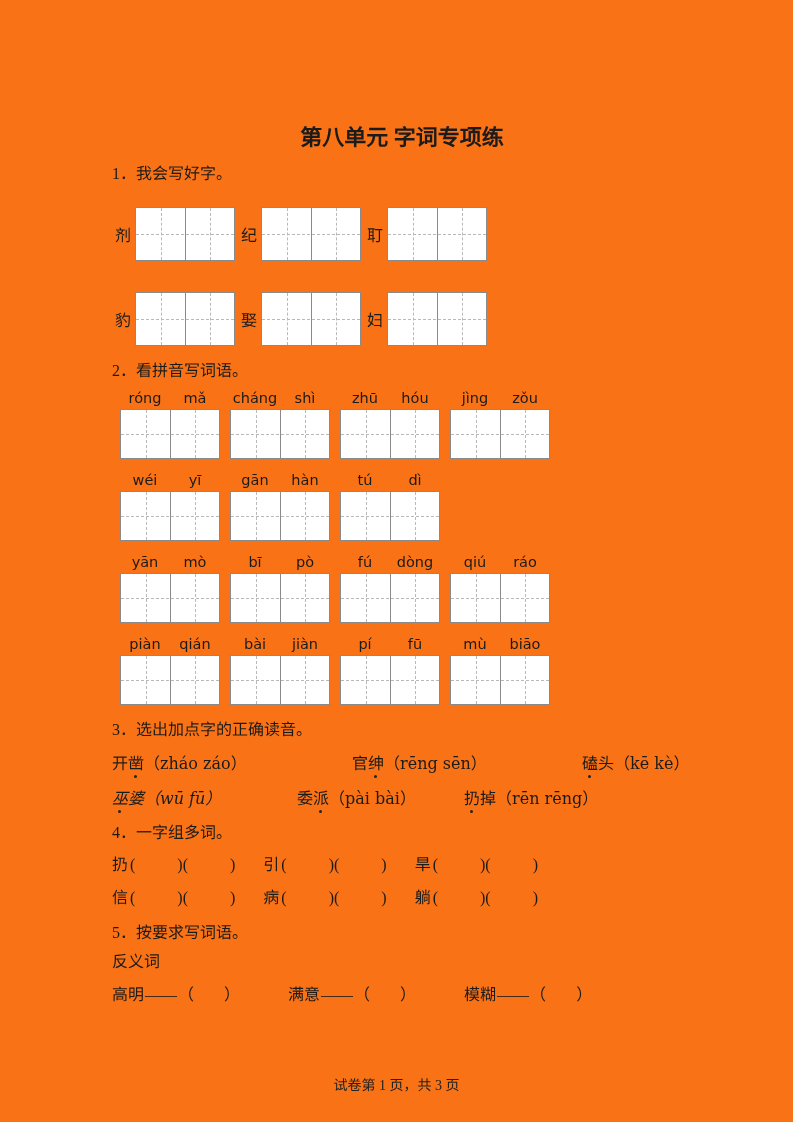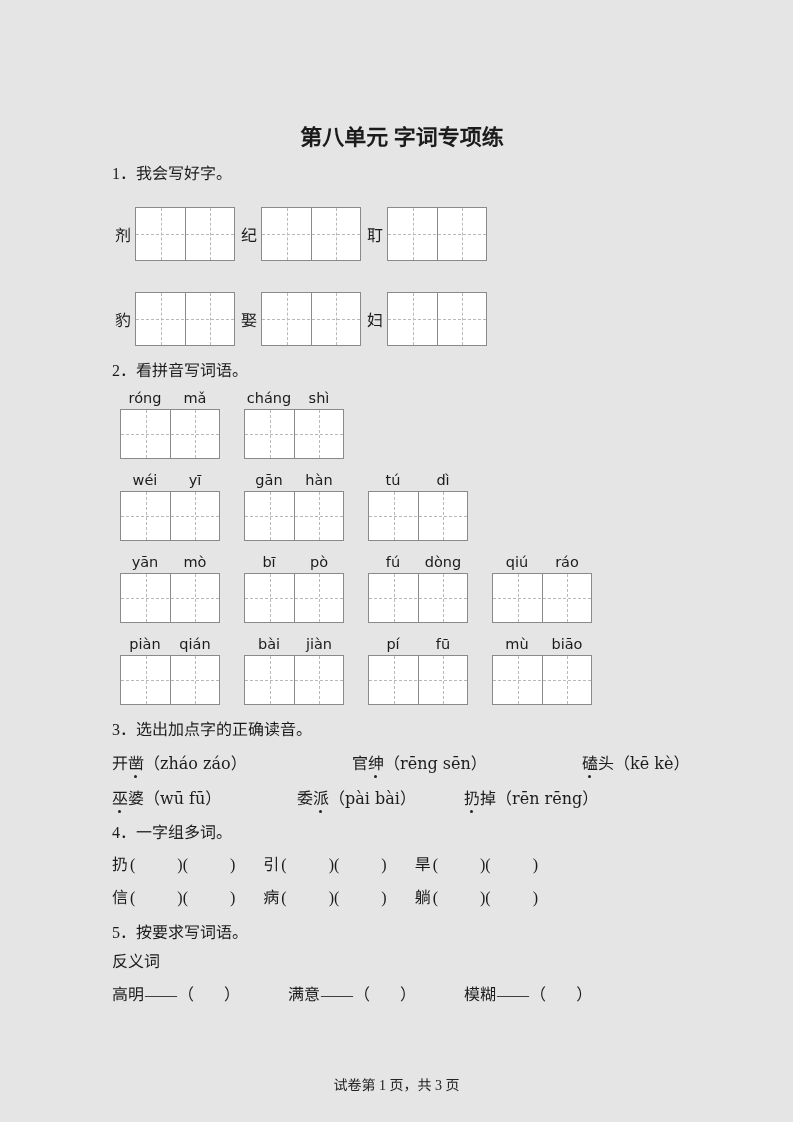--- a/index.html
+++ b/index.html
@@ -1,17 +1,17 @@
 <!DOCTYPE html>
 <html lang="zh-CN"><head>
 <meta charset="utf-8">
 <style>
   * { margin:0; padding:0; box-sizing:border-box; }
   html,body { background:#ffffff; }
-  .page { width:793px; height:1122px; background:#e5e5e5; position:relative; overflow:hidden;
+  .page { width:793px; height:1122px; background:#f97316; position:relative; overflow:hidden;
           font-family:"Liberation Serif","DejaVu Serif",serif; color:#1b1b1b; }
   .content { position:absolute; left:112px; top:0; width:580px; }
 
   .doc-title { margin-top:125px; text-align:center; font-size:22px; font-weight:bold; line-height:26px; }
 
   .q-label { font-size:16px; line-height:21px; }
   #q1-label { margin-top:12px; }
 
   
   .wgrid { display:flex; border:1px solid #8a8a8a; position:relative; background:#fff; flex:0 0 auto; }
@@ -21,34 +21,34 @@
   .wcell::before { content:""; position:absolute; top:0; bottom:0; left:50%; border-left:1px dashed #b9b9b9; }
 
   .q1-rows { margin-top:23px; margin-left:3px; }
   .q1-row { display:flex; gap:6px; margin-bottom:31px; }
   .q1-row:last-child { margin-bottom:0; }
   .char-grid-group { display:flex; align-items:center; gap:3px; }
   .grid-char { font-size:16px; width:17px; }
 
   #q2-label { margin-top:14px; }
   .q2-rows { margin-top:10px; margin-left:8px; }
-  .py-row { display:flex; gap:24px; margin-bottom:14px; }
+  .py-row { display:flex; gap:10px; margin-bottom:14px; }
   .py-group { width:100px; }
   .py-labels { display:flex; height:18px; font-family:"DejaVu Sans","Liberation Sans",sans-serif;
                font-size:14.5px; color:#1b1b1b; }
   .py-labels span { width:50%; text-align:center; line-height:15px; }
   .py-group .wcell { height:48px; }
 
   
   #q3-label { margin-top:12px; }
   .q3-lines { margin-top:5px; }
   .q3-line { display:flex; margin-top:13px; font-size:16px; line-height:22px; }
   .q3-line .q3-item:nth-child(1) { min-width:240px; }
   .q3-line .q3-item:nth-child(2) { min-width:230px; }
-  .q3-line.alt .q3-item:nth-child(1) { min-width:185px; }
+  .q3-line.alt .q3-item:nth-child(1) { min-width:185px;font-style:italic; }
   .q3-line.alt .q3-item:nth-child(2) { min-width:167px; }
   .q3-char { display:inline-block; position:relative; }
   .dot-under::after { content:""; position:absolute; left:50%; bottom:-3px; width:3px; height:3px;
                       margin-left:-2px; background:#222; border-radius:50%; }
   .q3-opts { font-family:"DejaVu Serif","Liberation Serif",serif; }
 
   
   #q4-label { margin-top:12px; }
   .q4-lines { }
   .q4-line { display:flex; gap:28px; margin-top:11px; font-size:16px; line-height:22px; }
@@ -140,20 +140,40 @@
           <div class="py-group">
             <div class="py-labels">
               <span>cháng</span>
               <span>shì</span>
             </div>
             <div class="wgrid">
               <div class="wcell"></div>
               <div class="wcell"></div>
             </div>
           </div>
+          <div class="py-group">
+            <div class="py-labels">
+              <span>zhū</span>
+              <span>hóu</span>
+            </div>
+            <div class="wgrid">
+              <div class="wcell"></div>
+              <div class="wcell"></div>
+            </div>
+          </div>
+          <div class="py-group">
+            <div class="py-labels">
+              <span>jìng</span>
+              <span>zǒu</span>
+            </div>
+            <div class="wgrid">
+              <div class="wcell"></div>
+              <div class="wcell"></div>
+            </div>
+          </div>
         </div>
         <div class="py-row">
           <div class="py-group">
             <div class="py-labels">
               <span>wéi</span>
               <span>yī</span>
             </div>
             <div class="wgrid">
               <div class="wcell"></div>
               <div class="wcell"></div>

